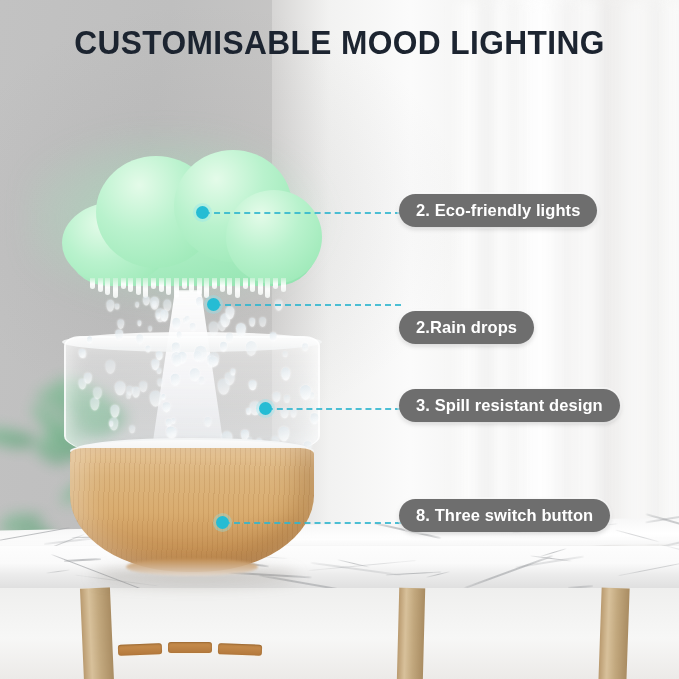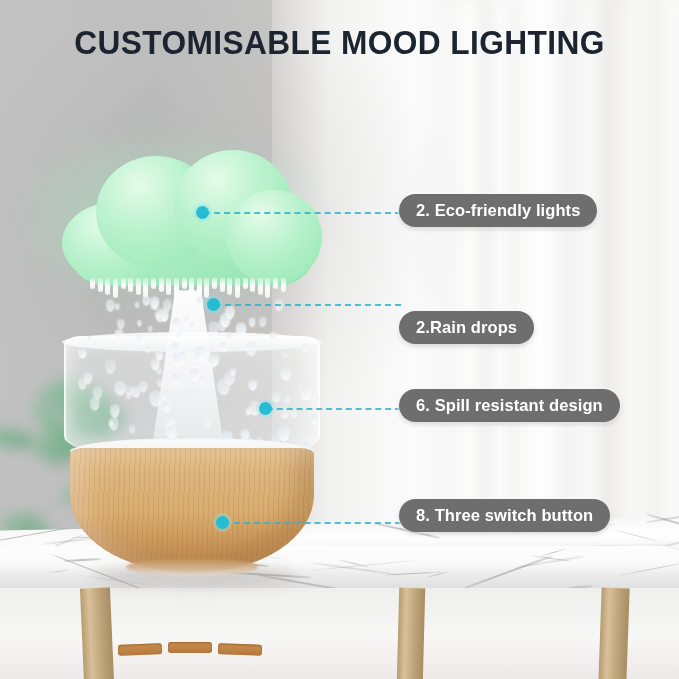--- a/index.html
+++ b/index.html
@@ -455,20 +455,20 @@
 
   <div id="callouts">
       <div class="dash" style="left: 204px; top: 212px; width: 197px;"></div>
       <div class="dot" style="left: 196px; top: 206px;"></div>
       <div class="pill" style="left: 399px; top: 194px;">2. Eco-friendly lights</div>
       <div class="dash" style="left: 215px; top: 304px; width: 186px;"></div>
       <div class="dot" style="left: 207px; top: 298px;"></div>
       <div class="pill" style="left: 399px; top: 287px; margin-top: 24px;">2.Rain drops</div>
       <div class="dash" style="left: 267px; top: 408px; width: 134px;"></div>
       <div class="dot" style="left: 259px; top: 402px;"></div>
-      <div class="pill" style="left: 399px; top: 389px;">6. Spill resistant design</div>
+      <div class="pill" style="left: 399px; top: 389px;">3. Spill resistant design</div>
       <div class="dash" style="left: 224px; top: 522px; width: 177px;"></div>
       <div class="dot" style="left: 216px; top: 516px;"></div>
       <div class="pill" style="left: 399px; top: 499px;">8. Three switch button</div>
     </div>
 
   <div id="title">CUSTOMISABLE MOOD LIGHTING</div>
 </div>
 
 </body></html>

